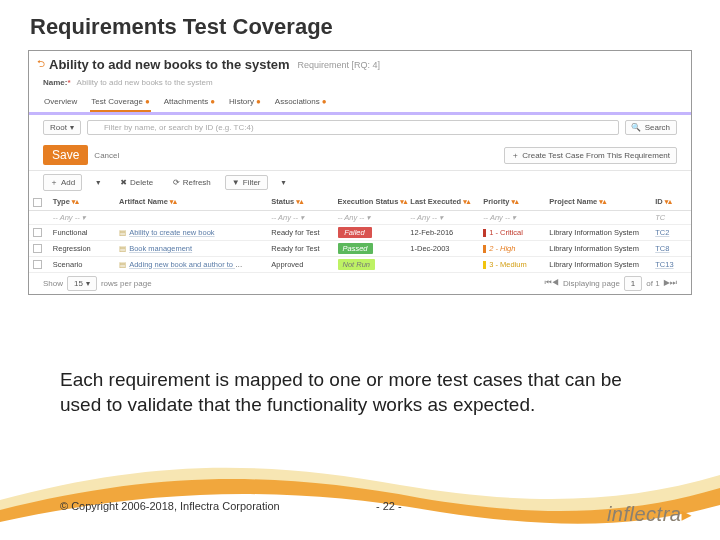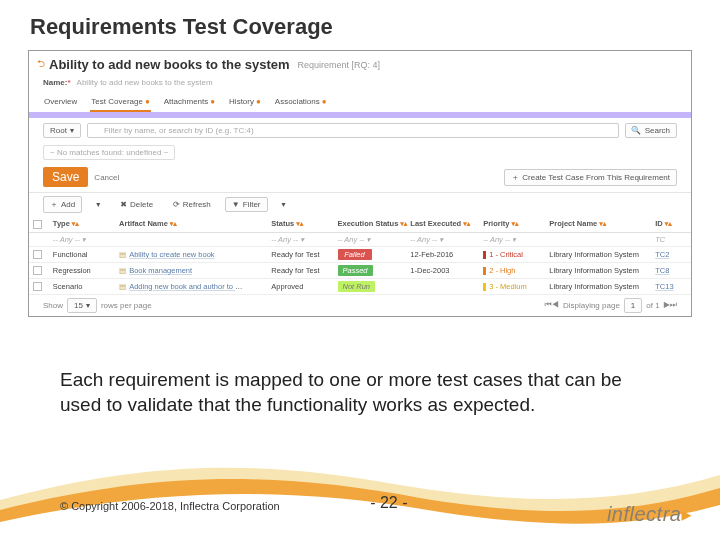--- a/index.html
+++ b/index.html
@@ -7,21 +7,21 @@
   .slide-title { font-size: 22px; font-weight: bold; color: #333; padding: 14px 30px 10px 30px; }
   .app { border: 1px solid #999; margin: 0 28px; font-size: 8px; color: #444; background: #fff; }
   .hdr { display: flex; align-items: center; gap: 4px; padding: 5px 8px 2px 8px; }
   .back-icon { color: #e67e22; font-size: 10px; }
   .page-title { font-size: 13px; font-weight: 600; color: #333; }
   .req-type { color: #999; font-size: 9px; margin-left: 4px; }
   .name-row { display: flex; align-items: flex-end; gap: 6px; padding: 3px 14px; }
   .lbl { color: #555; font-weight: 600; }
   .star { color: #d9534f; }
   .faint { color: #aaa; font-size: 8px; }
-  .tabs { display: flex; gap: 12px; padding: 4px 14px 0 14px; border-bottom: 6px solid #c4b5fd; }
+  .tabs { display: flex; gap: 12px; padding: 4px 14px 0 14px; border-bottom: 3px solid #c4b5fd; }
   .tab { padding: 3px 1px 4px 1px; color: #555; position: relative; cursor: pointer; }
   .tab.active { border-bottom: 2px solid #e67e22; }
   .dot { color: #e67e22; margin-left: 2px; }
   .toolbar { display: flex; align-items: center; gap: 6px; padding: 5px 14px; }
   .btn { border: 1px solid #ccc; border-radius: 2px; padding: 2px 6px; background: #fcfcfc; display: inline-flex; align-items: center; gap: 3px; cursor: pointer; color: #555; }
   .btn.ghost { border: none; background: transparent; }
   .input { border: 1px solid #ccc; border-radius: 2px; padding: 2px 16px; flex: 1; color: #aaa; background: #fff; }
   .nomatch-row { padding: 2px 14px; }
   .nomatch { border: 1px solid #ddd; border-radius: 2px; padding: 2px 6px; color: #aaa; display:inline-block; }
   .save-row { display: flex; align-items: center; padding: 5px 14px; gap: 6px; }
@@ -35,33 +35,33 @@
   th { text-align: left; color: #555; padding: 3px 4px; border-bottom: 1px solid #e0e0e0; font-weight: 600; white-space: nowrap; }
   th .sort { color: #e67e22; margin-left: 2px; font-size: 7px; }
   td { padding: 2px 4px; border-bottom: 1px solid #eee; vertical-align: middle; white-space: nowrap; overflow: hidden; text-overflow: ellipsis; }
   .any-row td { color: #aaa; font-style: italic; }
   .chk { width: 9px; height: 9px; border: 1px solid #bbb; display: inline-block; vertical-align: middle; }
   .pill { display: inline-block; padding: 1px 5px; border-radius: 1px; color: #fff; font-size: 7.5px; min-width: 34px; text-align: center; font-style: italic; }
   .pill.red { background: #d9534f; }
   .pill.green { background: #5cb85c; }
   .pill.gray { background: #bef264; color: #777; }
   .pri1 { color: #c0392b; }
-  .pri2 { color: #e67e22; }
+  .pri2 { color: #e67e22; font-style: italic; }
   .pri3 { color: #d4a017; }
   .pribar { display:inline-block; width:3px; height:8px; margin-right:3px; vertical-align:middle; }
   .pribar.p1 { background:#c0392b; }
   .pribar.p2 { background:#e67e22; }
   .pribar.p3 { background:#f1c40f; }
   .link { color: #5a7ca8; text-decoration: underline; text-decoration-color: #cfd8e3; }
   .footer-row { display: flex; align-items: center; padding: 3px 14px; gap: 4px; color: #888; }
   .footer-row .mid { flex: 1; }
   .wave { position: absolute; left: 0; right: 0; bottom: 0; height: 110px; pointer-events: none; }
   .caption { position: absolute; left: 60px; right: 60px; top: 368px; font-size: 19px; color: #222; line-height: 1.3; }
   .copyright { position: absolute; left: 60px; bottom: 28px; font-size: 11px; color: #333; }
-  .pagenum { position: absolute; left: 54%; transform: translateX(-50%); bottom: 28px; font-size: 16px; color: #333; }
+  .pagenum { position: absolute; left: 54%; transform: translateX(-50%); bottom: 28px; font-size: 11px; color: #333; }
   .logo { position: absolute; right: 28px; bottom: 14px; font-size: 20px; font-style: italic; color: #8a8071; letter-spacing: 0.5px; }
   .logo .accent { color: #f0a030; font-style: normal; }
   .col-chk{width:3%} .col-type{width:10%} .col-name{width:20%} .col-sp{width:3%} .col-status{width:10%} .col-exec{width:11%} .col-last{width:11%} .col-pri{width:10%} .col-proj{width:16%} .col-id{width:6%}
   .doc-icon{color:#bfa24d;margin-right:3px}
 </style>
 </head>
 <body>
 
 <div class="slide-title">Requirements Test Coverage</div>
 
@@ -87,21 +87,20 @@
     <span class="btn">
         <span>Root</span> 
         <span>▾</span>
       </span>
     <span class="input">Filter by name, or search by ID (e.g. TC:4)</span>
     <span class="btn">
         <span>🔍</span> 
         <span>Search</span>
       </span>
   </div>
-  <div class="nomatch-row"><span class="nomatch">~ No matches found: undefined ~</span></div>
 
   <div class="save-row">
     <button class="save">Save</button>
     <span class="cancel">Cancel</span>
     <span class="btn create">
         <span>＋</span> 
         <span>Create Test Case From This Requirement</span>
       </span>
   </div>
   <div class="divider"></div>

